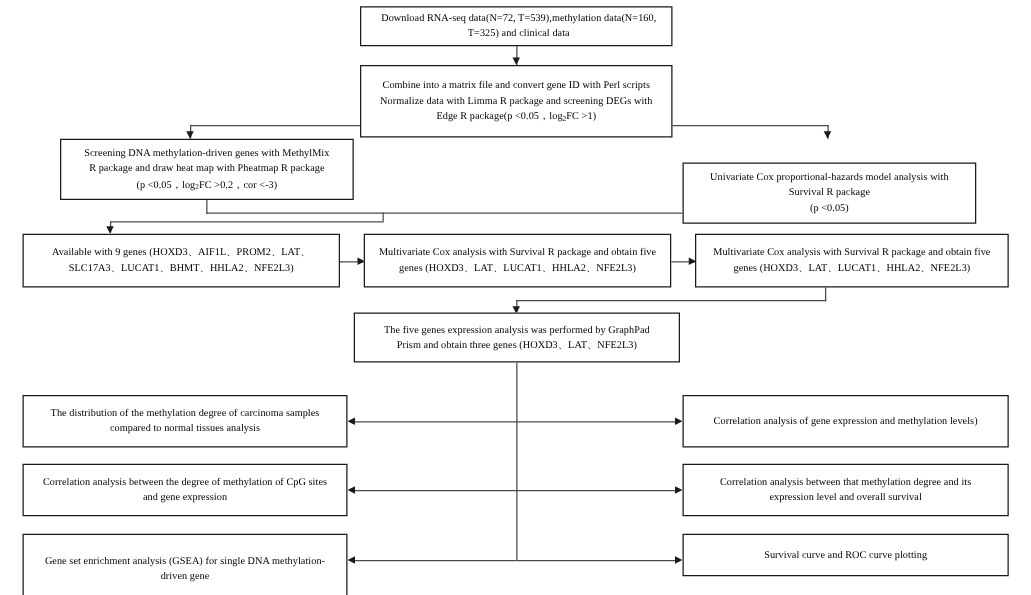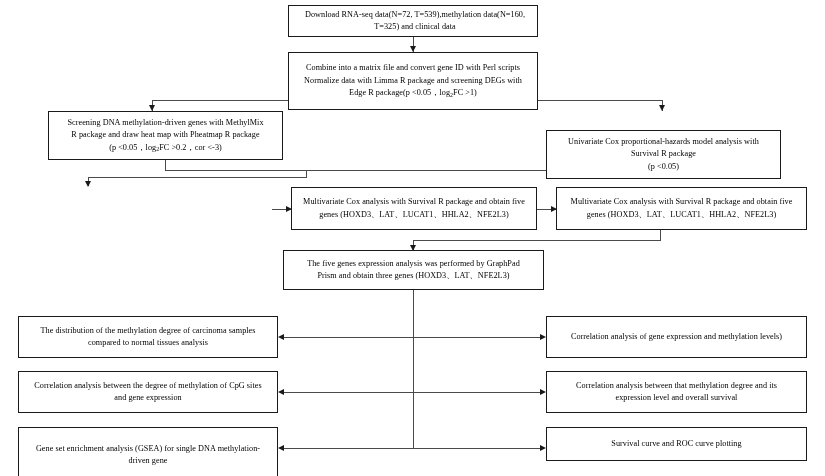--- a/index.html
+++ b/index.html
@@ -118,20 +118,23 @@
   </div>
 
   <div class="node" style="left:48px;top:111px;width:235px;height:49px;">
     <span class="txt">Screening DNA methylation-driven genes with MethylMix<br>R package and draw heat map with Pheatmap R package<br>(p &lt;0.05，log<sub>2</sub>FC &gt;0.2，cor &lt;-3)</span>
   </div>
 
   <div class="node" style="left:546px;top:111px;width:235px;height:49px;margin-top:19px;">
     <span class="txt">Univariate Cox proportional-hazards model analysis with<br>Survival R package<br>(p &lt;0.05)</span>
   </div>
 
+  <div class="node" style="left:18px;top:187px;width:254px;height:43px;">
+    <span class="txt">Available with 9 genes (HOXD3、AIF1L、PROM2、LAT、<br>SLC17A3、LUCAT1、BHMT、HHLA2、NFE2L3)</span>
+  </div>
 
   <div class="node" style="left:291px;top:187px;width:246px;height:43px;">
     <span class="txt">Multivariate Cox analysis with Survival R package and obtain five<br>genes (HOXD3、LAT、LUCAT1、HHLA2、NFE2L3)</span>
   </div>
 
   <div class="node" style="left:556px;top:187px;width:251px;height:43px;">
     <span class="txt">Multivariate Cox analysis with Survival R package and obtain five<br>genes (HOXD3、LAT、LUCAT1、HHLA2、NFE2L3)</span>
   </div>
 
   <div class="node" style="left:283px;top:250px;width:261px;height:40px;">

